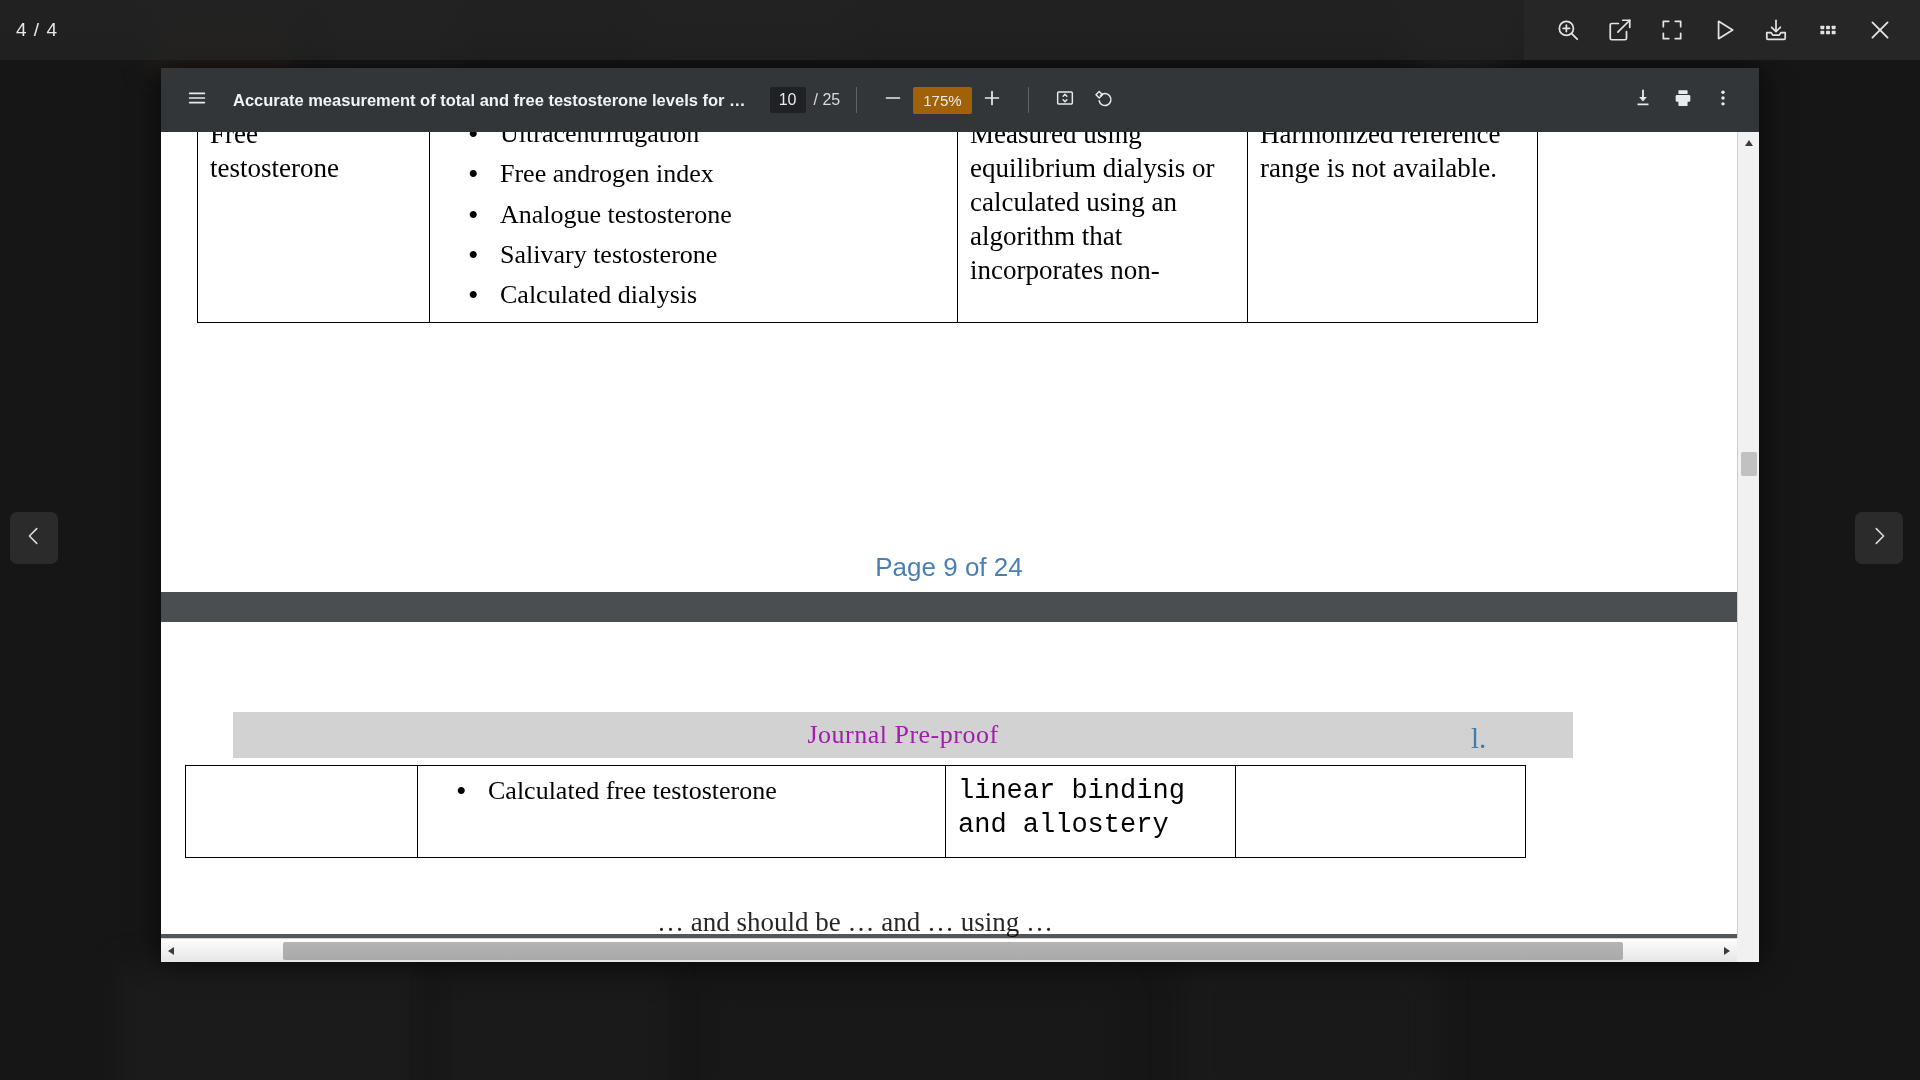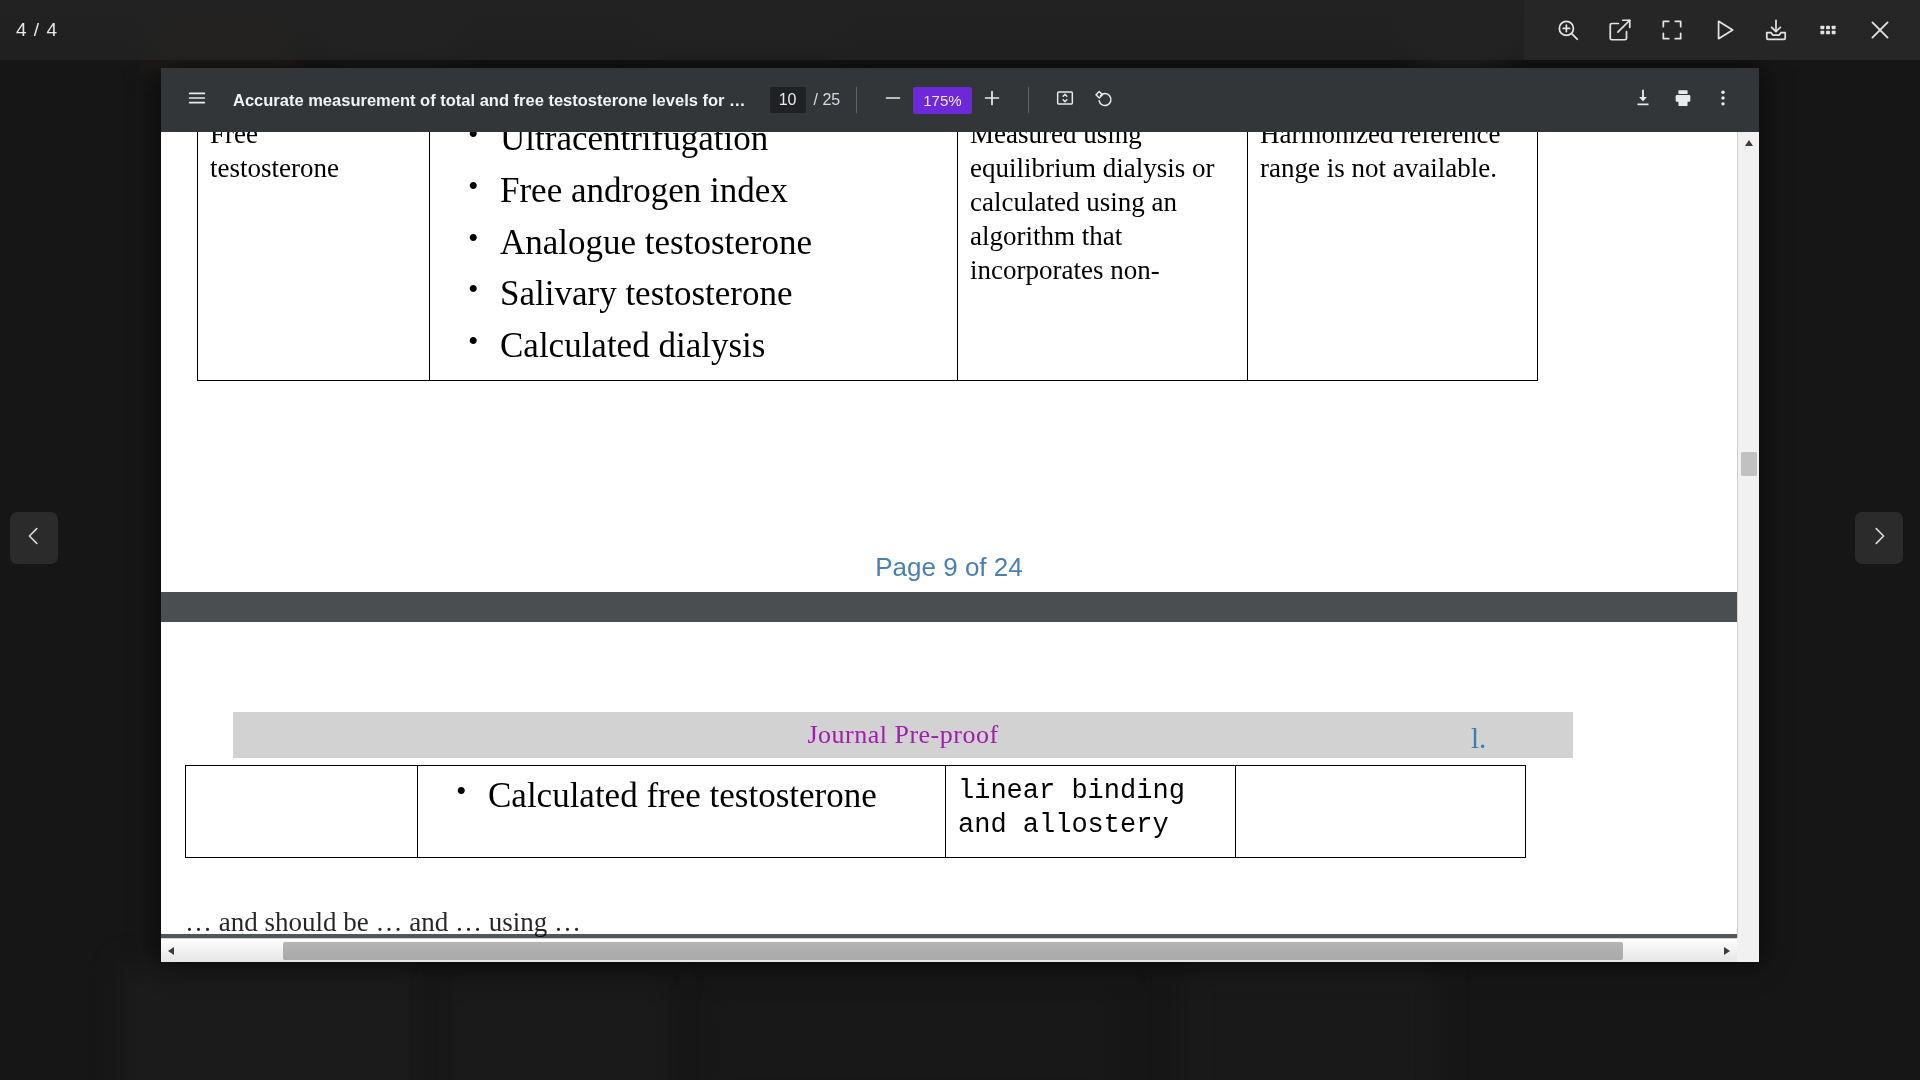--- a/index.html
+++ b/index.html
@@ -120,21 +120,21 @@
     padding: 4px 2px;
     border-radius: 2px;
   }
   .page-total { margin-left: 8px; color: #d7dade; }
   .vsep {
     width: 1px; height: 26px;
     background: #5f6368;
     margin: 0 16px;
   }
   .zoom-level {
-    background: #6d28d9;
+    background: #a16207;
     color: #e8eaed;
     font-size: 15px;
     padding: 5px 10px;
     border-radius: 2px;
     min-width: 56px;
     text-align: center;
     cursor: text;
   }
   #pdf-toolbar-right {
     margin-left: auto;
@@ -186,21 +186,21 @@
   #table-b .c1 { width: 232px; }
   #table-b .c2 { width: 528px; }
   #table-b .c3 { width: 290px; font-family: Liberation Mono, monospace; }
   #table-b .c4 { width: 290px; }
   #table-b td { height: 92px; }
   .bullets { list-style: none; }
   .bullets li {
     position: relative;
     padding-left: 58px;
     margin-bottom: 7px;
-    font-size: 35px;
+    font-size: 26px;
     line-height: 1.28;
   }
   .bullets li::before {
     content: "\2022";
     position: absolute; left: 26px; top: -2px;
     font-size: 30px;
   }
   .bullets.tight li { margin-bottom: 0; }
   .page-footer-label {
     position: absolute;
@@ -238,20 +238,21 @@
   .bottom-peek {
     position: absolute;
     left: 24px; top: 285px;
     width: 1340px; height: 30px;
     overflow: hidden;
     font-family: "Liberation Serif", serif;
     font-size: 27px;
     color: #000;
     opacity: 0.85;
     white-space: nowrap;
+    text-align: center;
   }
 
   
   #vscroll {
     position: absolute; right: 0; top: 0;
     width: 22px; height: 100%;
     background: #f1f1f1;
     border-left: 1px solid #cfcfcf;
     z-index: 10;
   }

